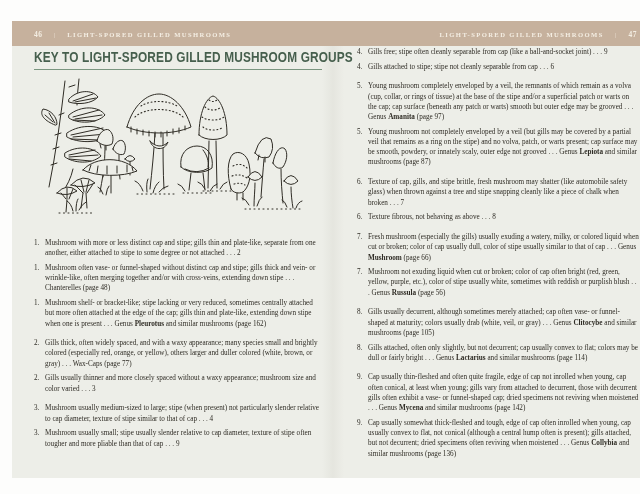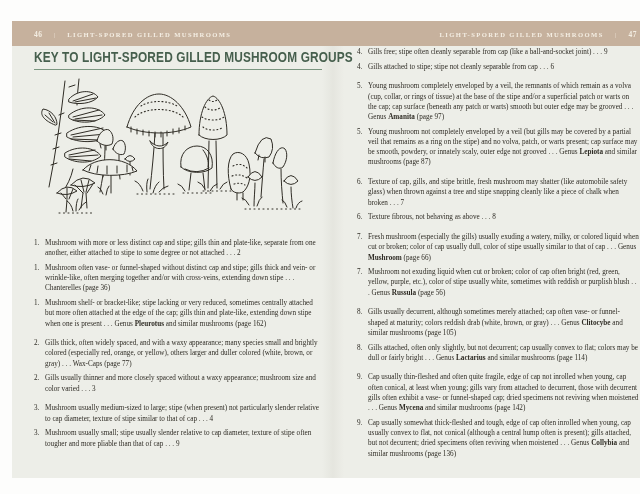--- a/index.html
+++ b/index.html
@@ -152,21 +152,21 @@
         <path class="ground" d="M210,134 L266,134"></path>
       </svg>
 
       <div class="key-list" id="left-items">
           <p class="key-item">
             <span class="num">1.</span>
             <span class="body"><span>Mushroom with more or less distinct cap and stipe; gills thin and plate-like, separate from one another, either attached to stipe to some degree or not attached . . . 2</span></span>
           </p>
           <p class="key-item">
             <span class="num">1.</span>
-            <span class="body"><span>Mushroom often vase- or funnel-shaped without distinct cap and stipe; gills thick and vein- or wrinkle-like, often merging together and/or with cross-veins, extending down stipe . . . </span><span class="b">Chanterelles</span><span> (page 36)</span></span>
+            <span class="body"><span>Mushroom often vase- or funnel-shaped without distinct cap and stipe; gills thick and vein- or wrinkle-like, often merging together and/or with cross-veins, extending down stipe . . . </span><span class="b">Chanterelles</span><span> (page 48)</span></span>
           </p>
           <p class="key-item">
             <span class="num">1.</span>
             <span class="body"><span>Mushroom shelf- or bracket-like; stipe lacking or very reduced, sometimes centrally attached but more often attached at the edge of the cap; gills thin and plate-like, extending down stipe when one is present . . . </span><span class="b">Genus </span><span class="bi">Pleurotus</span><span class="b"> and similar mushrooms</span><span> (page 162)</span></span>
           </p>
           <p class="key-item group-start">
             <span class="num">2.</span>
             <span class="body"><span>Gills thick, often widely spaced, and with a waxy appearance; many species small and brightly colored (especially red, orange, or yellow), others larger and duller colored (white, brown, or gray) . . . </span><span class="b">Wax-Caps</span><span> (page 77)</span></span>
           </p>
           <p class="key-item">
@@ -213,21 +213,21 @@
           <p class="key-item group-start">
             <span class="num">7.</span>
             <span class="body"><span>Fresh mushroom (especially the gills) usually exuding a watery, milky, or colored liquid when cut or broken; color of cap usually dull, color of stipe usually similar to that of cap . . . </span><span class="b">Genus </span><span class="bi">Mushroom</span><span> (page 66)</span></span>
           </p>
           <p class="key-item">
             <span class="num">7.</span>
             <span class="body"><span>Mushroom not exuding liquid when cut or broken; color of cap often bright (red, green, yellow, purple, etc.), color of stipe usually white, sometimes with reddish or purplish blush . . . </span><span class="b">Genus </span><span class="bi">Russula</span><span> (page 56)</span></span>
           </p>
           <p class="key-item group-start">
             <span class="num">8.</span>
-            <span class="body"><span>Gills usually decurrent, although sometimes merely attached; cap often vase- or funnel-shaped at maturity; colors reddish drab (white, brown, or gray) . . . </span><span class="b">Genus </span><span class="bi">Clitocybe</span><span class="b"> and similar mushrooms</span><span> (page 105)</span></span>
+            <span class="body"><span>Gills usually decurrent, although sometimes merely attached; cap often vase- or funnel-shaped at maturity; colors usually drab (white, veil, or gray) . . . </span><span class="b">Genus </span><span class="bi">Clitocybe</span><span class="b"> and similar mushrooms</span><span> (page 105)</span></span>
           </p>
           <p class="key-item">
             <span class="num">8.</span>
             <span class="body"><span>Gills attached, often only slightly, but not decurrent; cap usually convex to flat; colors may be dull or fairly bright . . . </span><span class="b">Genus </span><span class="bi">Lactarius</span><span class="b"> and similar mushrooms</span><span> (page 114)</span></span>
           </p>
           <p class="key-item group-start">
             <span class="num">9.</span>
             <span class="body"><span>Cap usually thin-fleshed and often quite fragile, edge of cap not inrolled when young, cap often conical, at least when young; gills vary from attached to decurrent, those with decurrent gills often exhibit a vase- or funnel-shaped cap; dried specimens not reviving when moistened . . . </span><span class="b">Genus </span><span class="bi">Mycena</span><span class="b"> and similar mushrooms</span><span> (page 142)</span></span>
           </p>
           <p class="key-item">

